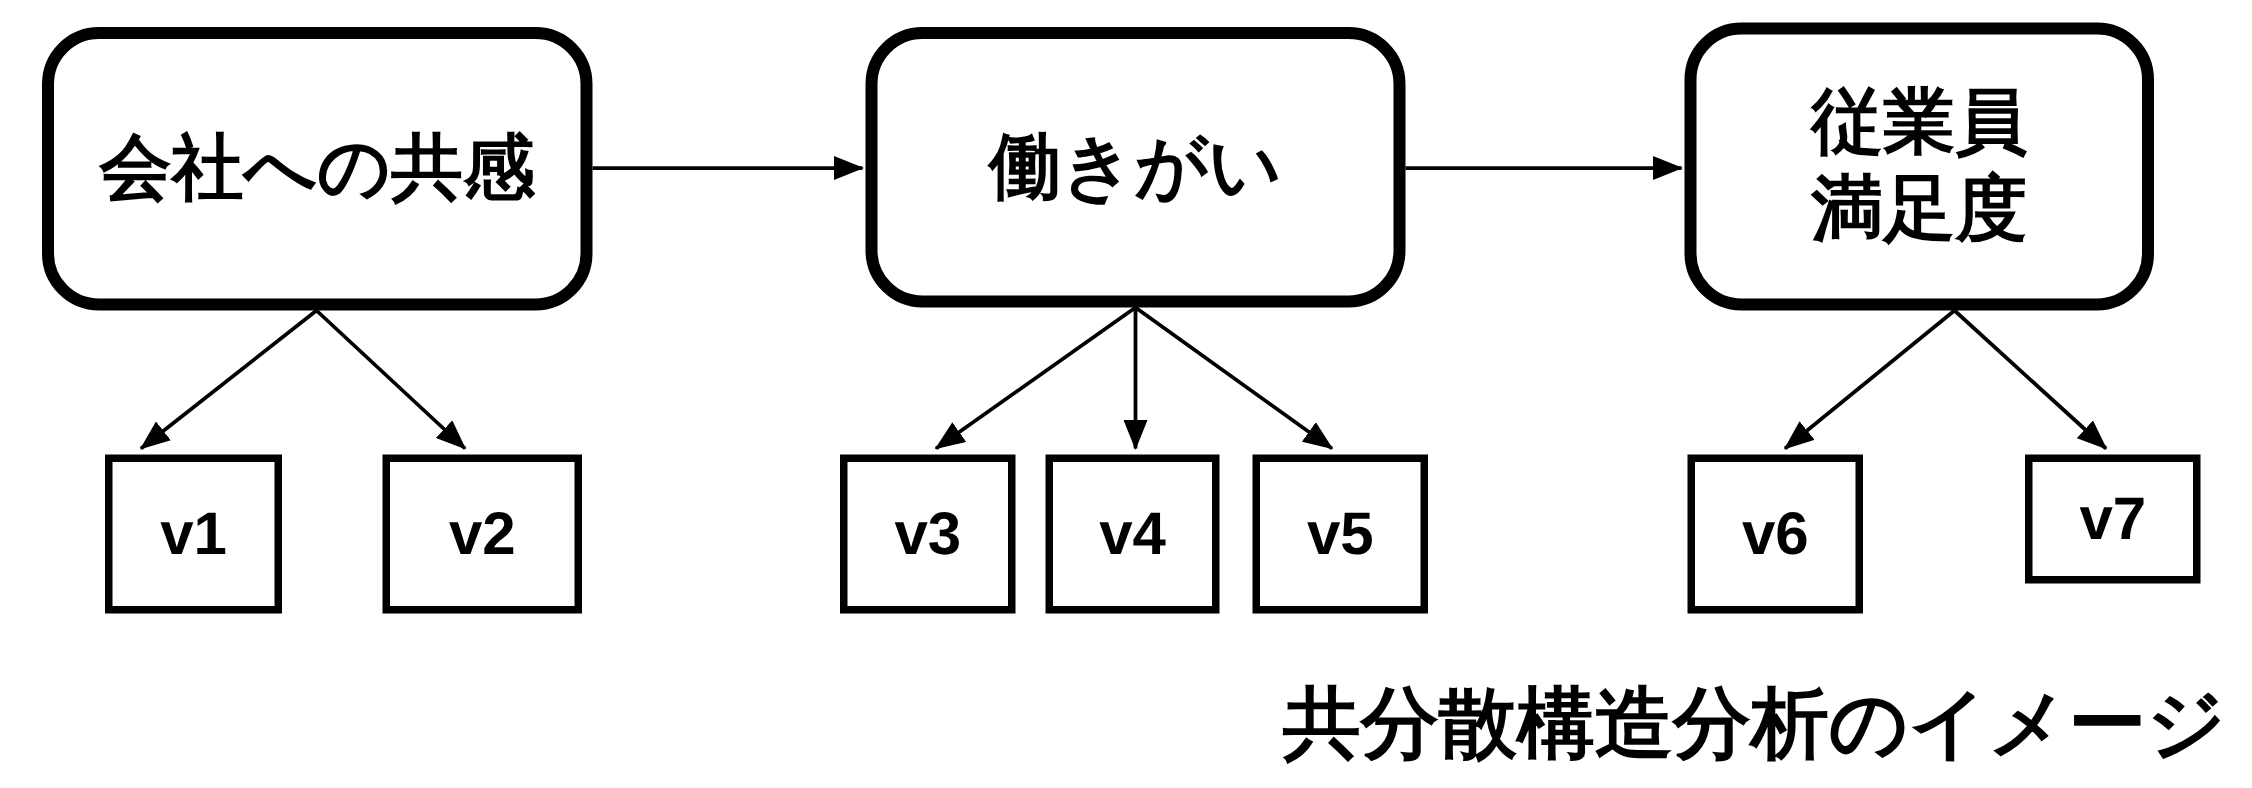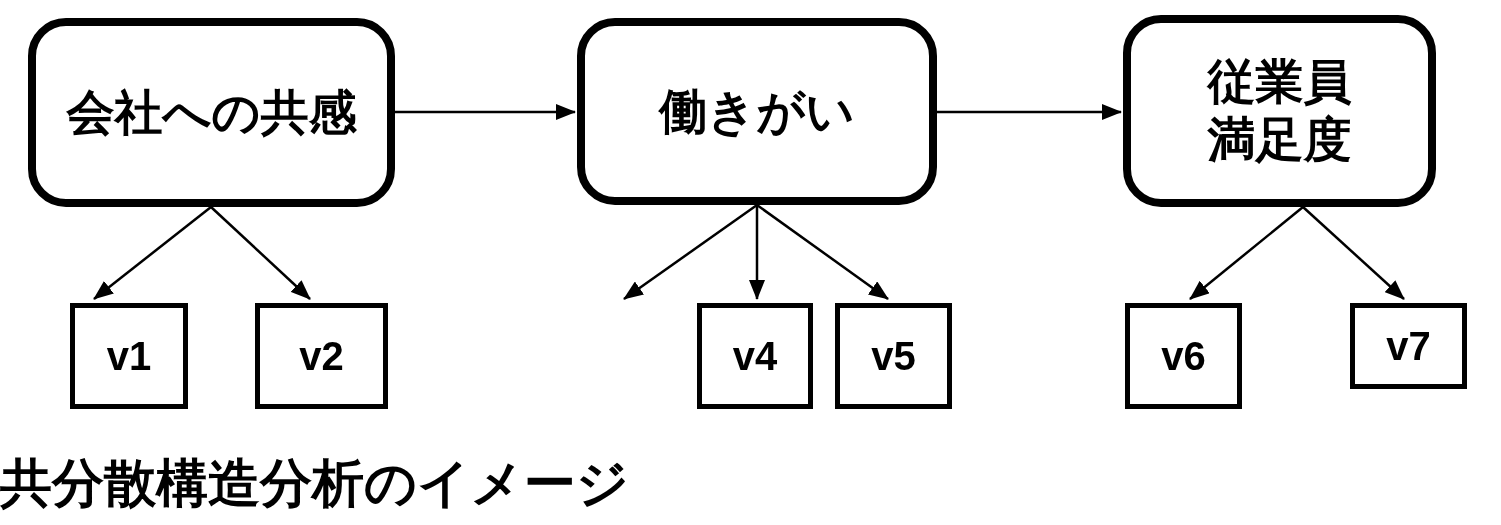--- a/index.html
+++ b/index.html
@@ -59,21 +59,21 @@
   #node-v4 { left: 697px;  top: 303px; width: 116px; height: 106px; }
   #node-v5 { left: 835px;  top: 303px; width: 117px; height: 106px; }
   #node-v6 { left: 1125px; top: 303px; width: 117px; height: 106px; }
   #node-v7 { left: 1350px; top: 303px; width: 117px; height: 86px; }
 
   #caption {
     position: absolute;
     left: 0;
     top: 452px;
     width: 1484px;
-    text-align: left;
+    text-align: right;
     font-weight: bold;
     font-size: 52px;
     line-height: 62px;
   }
   .edge {
     stroke: #000000;
     stroke-width: 2.5;
     fill: none;
   }
 </style>
@@ -117,20 +117,23 @@
   </div>
 
   <div class="observed-node" id="node-v1">
     <span>v1</span>
   </div>
 
   <div class="observed-node" id="node-v2">
     <span>v2</span>
   </div>
 
+  <div class="observed-node" id="node-v3">
+    <span>v3</span>
+  </div>
 
   <div class="observed-node" id="node-v4">
     <span>v4</span>
   </div>
 
   <div class="observed-node" id="node-v5">
     <span>v5</span>
   </div>
 
   <div class="observed-node" id="node-v6">

